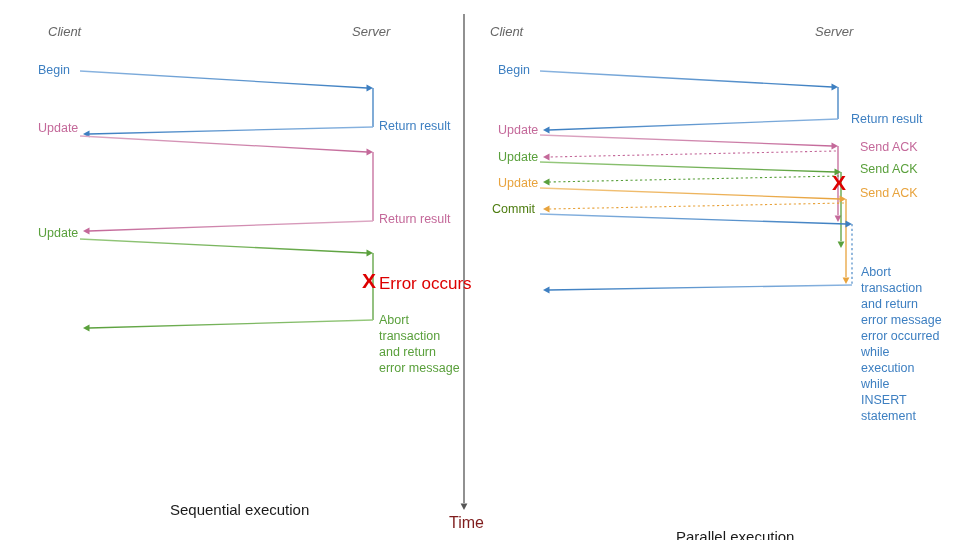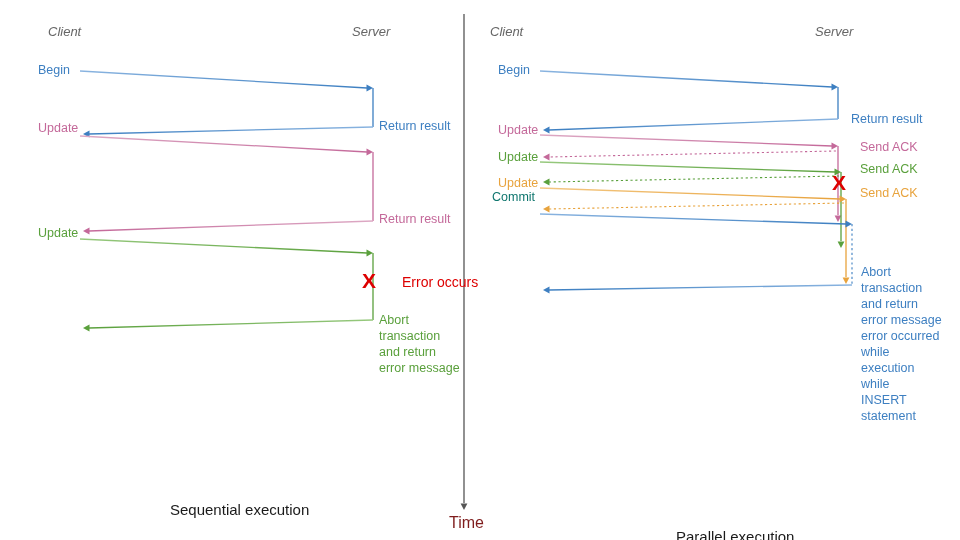--- a/index.html
+++ b/index.html
@@ -5,21 +5,21 @@
   html,body{margin:0;padding:0;background:#ffffff;}
   body{width:960px;height:540px;overflow:hidden;font-family:"Liberation Sans",sans-serif;}
   #stage{position:relative;width:960px;height:540px;background:#fff;}
   svg{position:absolute;left:0;top:0;width:960px;height:540px;}
   .lbl{position:absolute;white-space:pre;line-height:1.18;}
   .actor{font-style:italic;font-size:13px;color:#666666;}
   .caption{font-size:15px;color:#1a1a1a;}
   .timelbl{font-size:16px;color:#7f1d1d;}
   .msg{font-size:12.5px;}
   .msg-multi{font-size:12.5px;line-height:1.28;}
-  .errlbl{font-size:14px;color:#ee0000;margin-left:23px;}
+  .errlbl{font-size:17px;color:#ee0000;}
   .xmark{position:absolute;font-size:21px;font-weight:bold;color:#dd0000;font-family:"Liberation Sans",sans-serif;line-height:1;}
 </style>
 </head>
 <body>
 
 <div id="stage">
   <svg id="gfx" viewBox="0 0 960 540">
       <defs>
         <linearGradient id="g0" gradientUnits="userSpaceOnUse" x1="80" y1="71" x2="367" y2="88">
           <stop offset="0%" stop-color="#8ab4e0"></stop>
@@ -136,18 +136,18 @@
       <div class="lbl actor" style="left: 490px; top: 24px; color: rgb(102, 102, 102);">Client</div>
       <div class="lbl actor" style="left: 815px; top: 24px; color: rgb(102, 102, 102);">Server</div>
       <div class="lbl msg" style="left: 498px; top: 63px; color: rgb(61, 127, 193);">Begin</div>
       <div class="lbl msg" style="left: 851px; top: 112px; color: rgb(61, 127, 193);">Return result</div>
       <div class="lbl msg" style="left: 498px; top: 123px; color: rgb(196, 105, 154);">Update</div>
       <div class="lbl msg" style="left: 860px; top: 140px; color: rgb(196, 105, 154);">Send ACK</div>
       <div class="lbl msg" style="left: 498px; top: 150px; color: rgb(90, 160, 60);">Update</div>
       <div class="lbl msg" style="left: 860px; top: 162px; color: rgb(90, 160, 60);">Send ACK</div>
       <div class="lbl msg" style="left: 498px; top: 176px; color: rgb(232, 163, 61);">Update</div>
       <div class="lbl msg" style="left: 860px; top: 186px; color: rgb(232, 163, 61);">Send ACK</div>
-      <div class="lbl msg" style="left: 492px; top: 190px; color: #0f766e;">Commit</div>
+      <div class="lbl msg" style="left: 492px; top: 202px; color: #4d7c0f;">Commit</div>
       <div class="lbl msg-multi" style="left: 861px; top: 264px; color: rgb(61, 127, 193);"><div>Abort</div><div>transaction</div><div>and return</div><div>error message</div><div>error occurred</div><div>while</div><div>execution</div><div>while</div><div>INSERT</div><div>statement</div></div>
       <div class="xmark" style="left: 832px; top: 172px;">X</div>
       <div class="lbl caption" style="left: 676px; top: 528px; color: rgb(26, 26, 26);">Parallel execution</div>
     </div>
 </div>
 
 </body></html>

